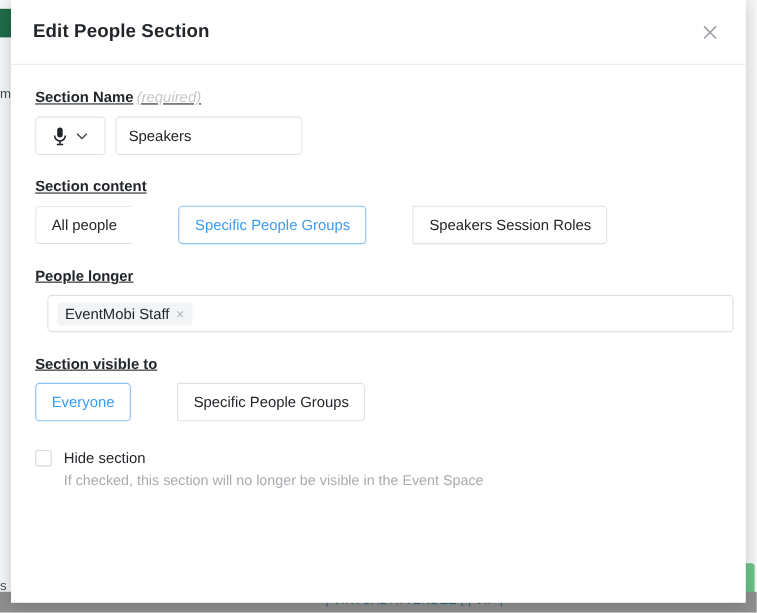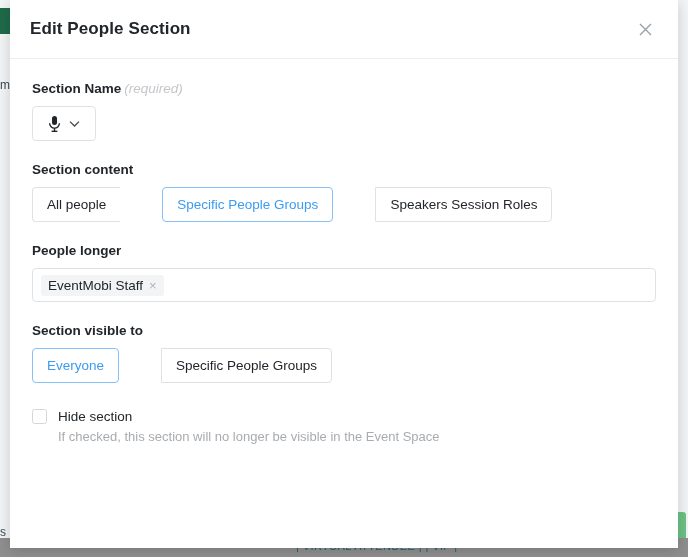--- a/index.html
+++ b/index.html
@@ -123,20 +123,21 @@
     padding: 22px 22px 0 22px;
     box-sizing: border-box;
     overflow: hidden;
   }
 
   .field-label {
     font-size: 13.5px;
     font-weight: bold;
     color: #22262a;
     margin-bottom: 10px;
+    text-decoration: underline;
   }
   .field-label .req {
     font-weight: normal;
     font-style: italic;
     color: #c4c7ca;
     margin-left: 3px;
   }
 
   .group { margin-bottom: 21px; }
 
@@ -209,20 +210,21 @@
   .tag-input {
     width: 100%;
     min-height: 34px;
     border: 1px solid #dfe2e5;
     border-radius: 4px;
     background: #fff;
     box-sizing: border-box;
     display: flex;
     align-items: center;
     padding: 0 8px;
+    margin-left: 11px;
   }
   .tag {
     display: inline-flex;
     align-items: center;
     gap: 6px;
     background: #f3f4f5;
     border-radius: 3px;
     padding: 3px 7px;
     font-size: 13.5px;
     color: #22262a;
@@ -350,20 +352,21 @@
           <svg width="13" height="18" viewBox="0 0 13 18" aria-hidden="true">
             <rect x="4" y="1" width="5" height="9" rx="2.5" fill="#22262a"></rect>
             <path d="M1.6 8.2 a4.9 4.9 0 0 0 9.8 0" stroke="#22262a" stroke-width="1.4" fill="none"></path>
             <path d="M6.5 13.1 V16" stroke="#22262a" stroke-width="1.4"></path>
             <path d="M3.6 16.3 H9.4" stroke="#22262a" stroke-width="1.4"></path>
           </svg>
           <svg width="11" height="8" viewBox="0 0 11 8" aria-hidden="true">
             <path d="M1 1.6 L5.5 6 L10 1.6" stroke="#44484c" stroke-width="1.3" fill="none"></path>
           </svg>
         </div>
+        <input class="text-input" type="text" value="Speakers" style="">
       </div>
     </div>
 
     <div class="group">
       <div class="field-label">Section content</div>
       <div class="segmented">
         <div class="seg-btn">All people</div>
         <div class="seg-btn active">Specific People Groups</div>
         <div class="seg-btn">Speakers Session Roles</div>
       </div>

